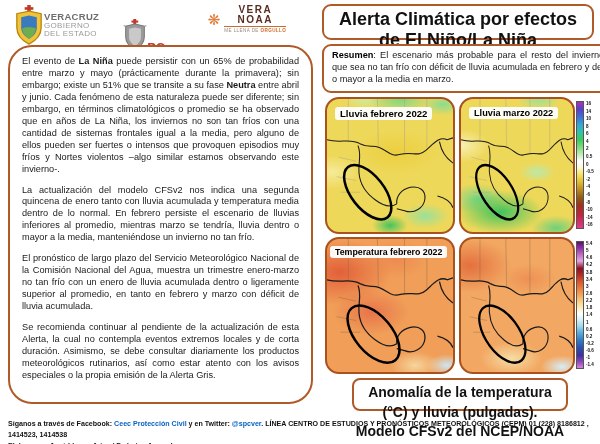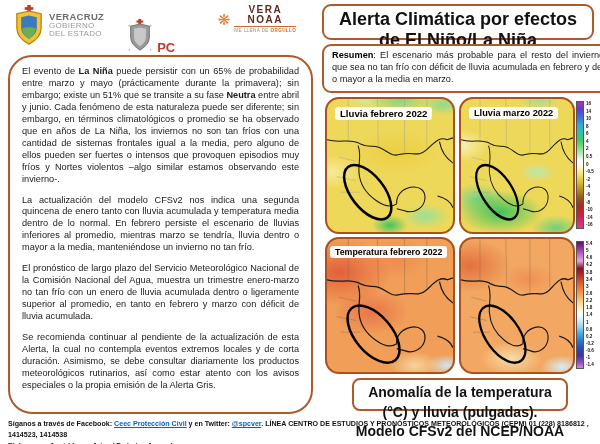--- a/index.html
+++ b/index.html
@@ -5,21 +5,21 @@
   * { margin:0; padding:0; box-sizing:border-box; }
   html,body { background:#e8e8e8; }
   body { font-family:"Liberation Sans", sans-serif; }
   .page {
     position:relative; width:600px; height:444px; background:#ffffff;
     overflow:hidden; margin:0 auto;
   }
 
   
   .logos { position:absolute; left:14px; top:5px; height:48px; display:flex; align-items:flex-start; gap:24px; }
-  .logo { display:flex; align-items:center; gap:5px; }
+  .logo { display:flex; align-items:center; }
   .logo-estado-text { color:#8a8a8a; line-height:1.05; }
   .logo-estado-text .l1 { font-size:9.5px; font-weight:bold; color:#6e6e6e; letter-spacing:.3px; }
   .logo-estado-text .l2, .logo-estado-text .l3 { font-size:8px; color:#9a9a9a; letter-spacing:.3px; }
   .logo-pc-text { line-height:1.1; }
   .logo-pc-text .abbr { font-size:13px; font-weight:bold; color:#c0392b;margin-top:36px; }
   .logo-pc-text .sub { font-size:5.3px; color:#c0392b; }
   .logo-brand { display:flex; align-items:center; gap:4px; }
   .brand-icon { font-size:15px; color:#e07b39; line-height:1; }
   .brand-words { text-align:center; }
   .brand-words .w { font-size:10px; font-weight:bold; color:#5a2d22; letter-spacing:1.5px; line-height:1.02; }
@@ -31,21 +31,21 @@
   .obox { border:2px solid #b05a2a; border-radius:9px; background:#fff; }
 
   .title-box { position:absolute; left:322px; top:4px; width:272px; height:36px; padding:3px 8px 2px; }
   .title-box .ttl { font-size:18px; font-weight:bold; color:#111; text-align:center; line-height:1.15; }
   .title-box .dateline { font-size:8.6px; color:#222; text-align:right; margin-top:1px; }
 
   .resumen-box { position:absolute; left:322px; top:44px; width:306px; height:49px; padding:4px 8px; }
   .resumen-box p { font-size:9.2px; line-height:1.3; text-align:justify; color:#1a1a1a; }
   .resumen-box b { color:#000; }
 
-  .left-panel { position:absolute; left:8px; top:55px; width:305px; height:359px; border-radius:24px; padding:9px 12px 6px; }
+  .left-panel { position:absolute; left:8px; top:45px; width:305px; height:359px; border-radius:24px; padding:9px 12px 6px; }
   .left-panel p { font-size:9.2px; line-height:1.3; text-align:justify; color:#1a1a1a; margin-bottom:9px; }
   .left-panel p:last-child { margin-bottom:0; }
 
   
   .maps-panel { position:absolute; left:319px; top:96px; width:280px; height:282px; }
   .map-cell { position:absolute; border:2px solid #a9521e; border-radius:14px; overflow:hidden; }
   .map-cell svg.overlay { position:absolute; left:0; top:0; width:100%; height:100%; }
   .map-label { position:absolute; background:rgba(255,255,255,.94); border-radius:3px; padding:1px 5px;
                font-weight:bold; color:#000; white-space:nowrap; }
   .m1 { left:6px;  top:1px;   width:130px; height:137px; }
@@ -96,21 +96,21 @@
   .cb-lluvia { background:linear-gradient(180deg,#a832b8 0%,#5a3fd0 6%,#3f6fd8 12%,#35a8d8 18%,#2fc4a8 24%,#39cc62 30%,#7fdc7f 36%,#c4eebb 42%,#ffffff 47%,#fdf8d8 52%,#f5e05a 58%,#dfb92f 64%,#b9881f 70%,#8f5c16 76%,#a2301c 82%,#c42440 90%,#e23a8e 100%); }
   .cb-temp   { background:linear-gradient(180deg,#5c1070 0%,#9232aa 5%,#c06cc8 10%,#e0a8e2 15%,#8c1024 21%,#b62a24 26%,#d8522c 31%,#ec7f3e 37%,#f4ad62 43%,#f8d68e 48%,#fcf0c4 53%,#ffffff 57%,#d4f0f4 62%,#9cd8ec 67%,#58ace0 72%,#2f7cc8 78%,#2850b4 84%,#4030a0 90%,#8c48c0 95%,#d884d8 100%); }
   .cb-ticks { flex:1; display:flex; flex-direction:column; justify-content:space-between; padding:1px 0 1px 2px; }
   .cb-ticks .tick { font-size:4.6px; line-height:1; color:#111; font-weight:bold; }
 
   
   .caption-box { position:absolute; left:352px; top:378px; width:216px; height:33px; border-radius:8px; padding-top:3px; }
   .caption-box div { font-size:14px; font-weight:bold; text-align:center; color:#111; line-height:1.4; }
 
   .footer { position:absolute; left:8px; top:419px; width:590px; font-size:7.1px; font-weight:bold; color:#111; line-height:1.55; }
-  .footer a { color:#0563c1; text-decoration:underline; cursor:pointer; }
+  .footer a { color:#0563c1; cursor:pointer; }
 </style>
 </head>
 <body>
 
 <div class="page">
 
   <div class="logos">
     <div class="logo">
       <svg width="30" height="40" viewBox="0 0 34 46">
         <rect x="15" y="0" width="4" height="8" fill="#c0392b"></rect>

